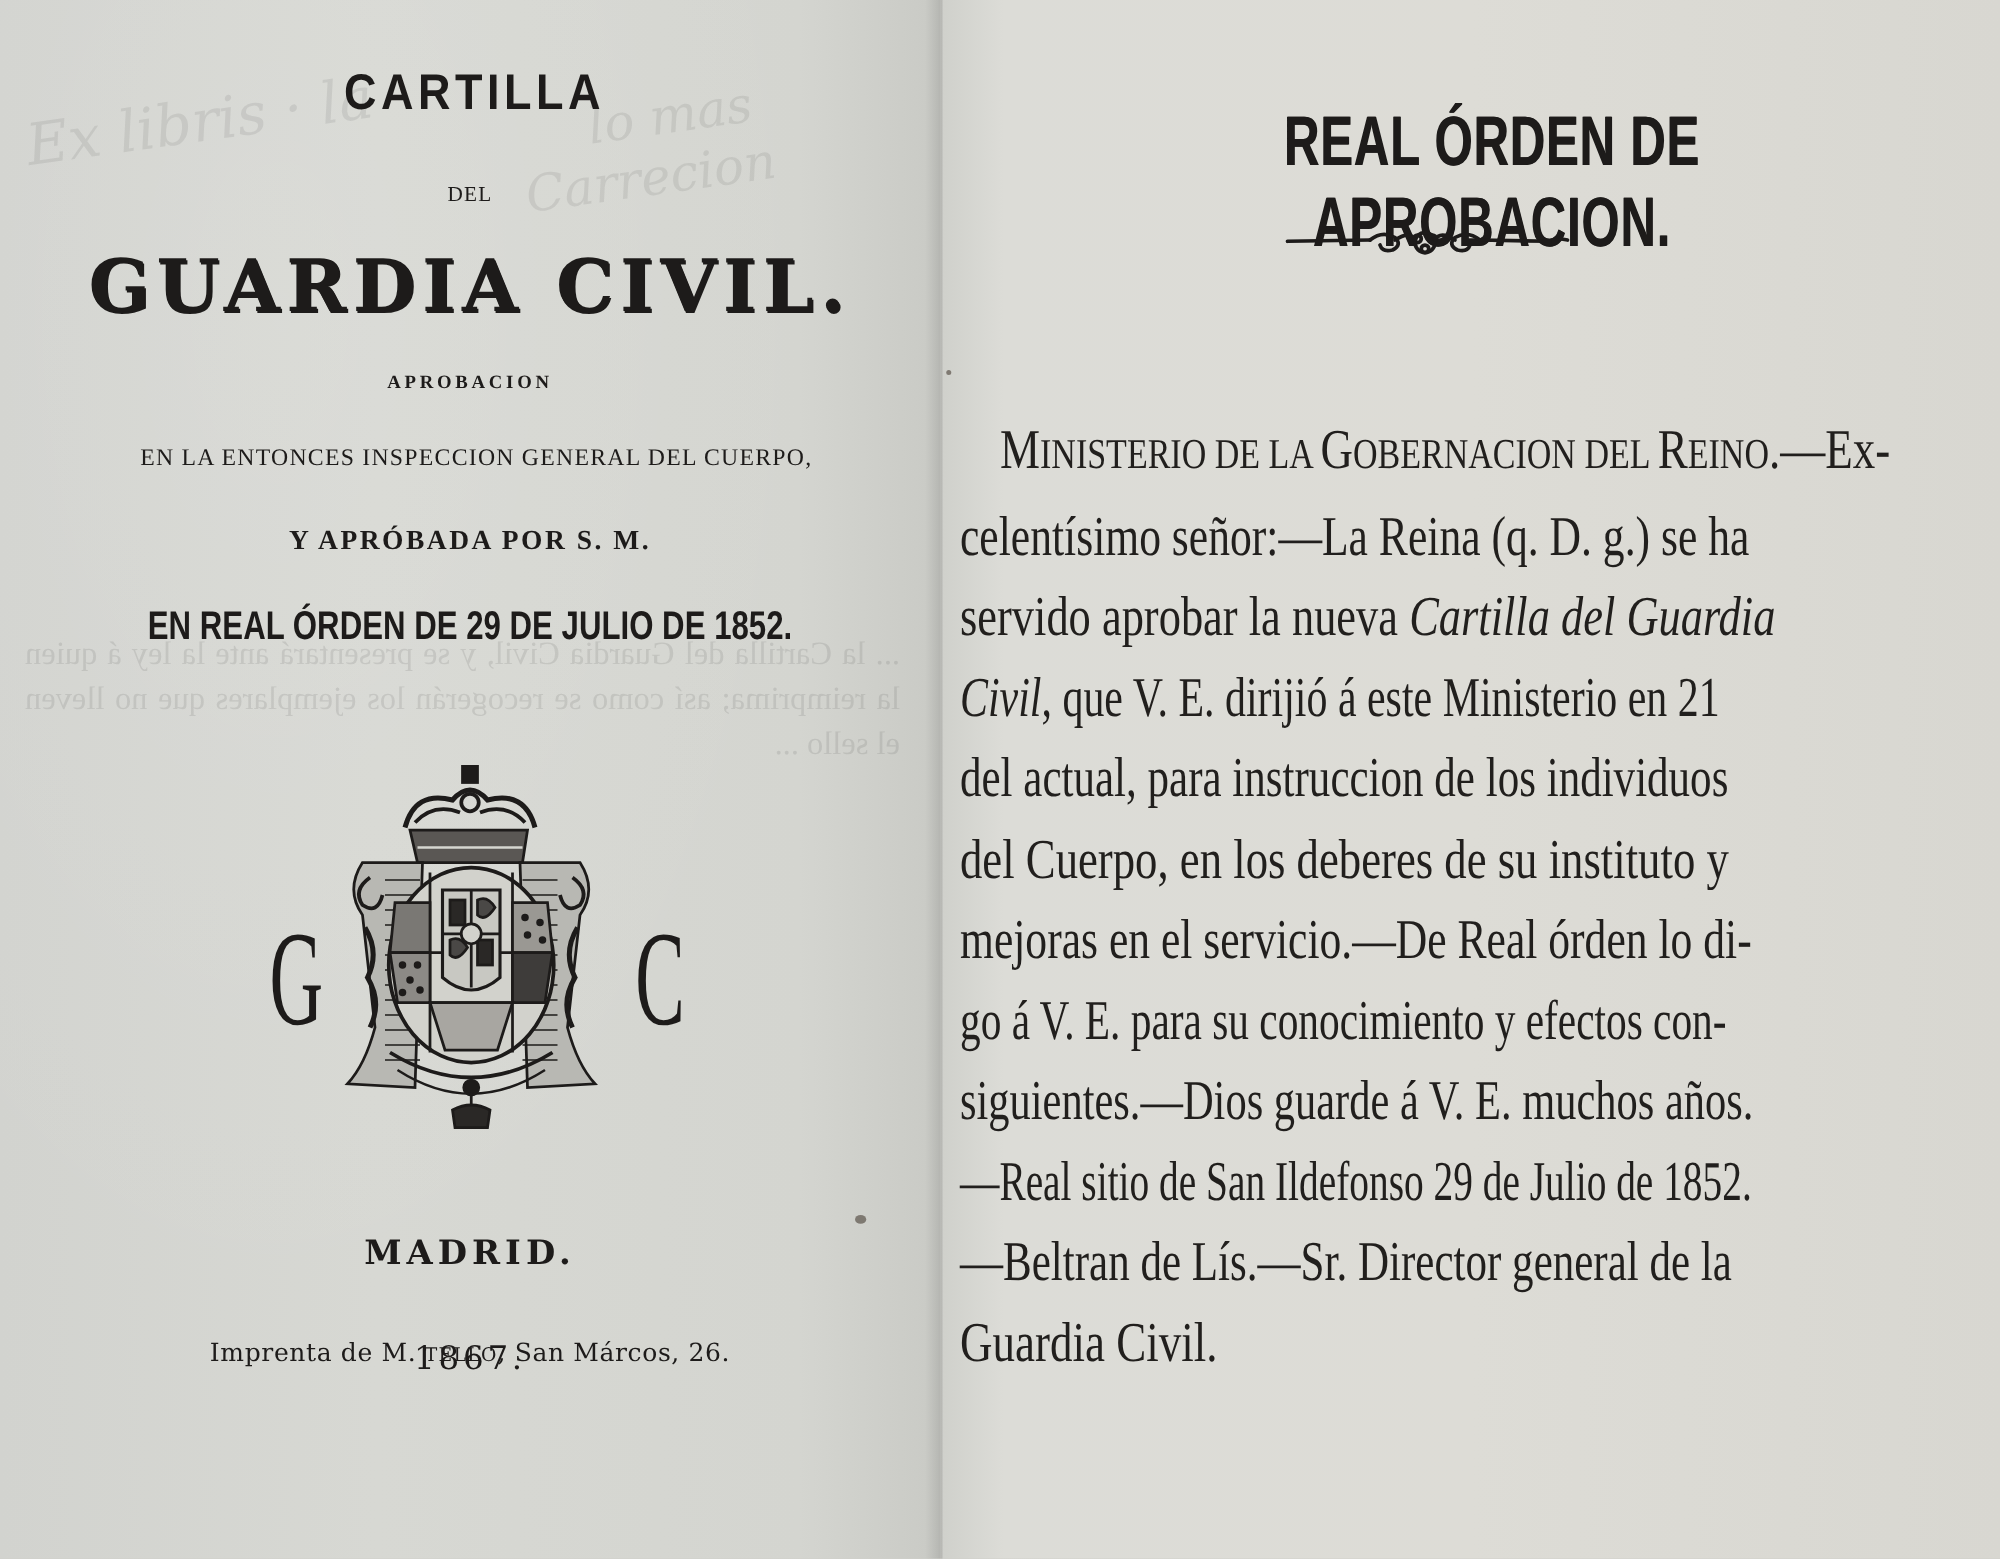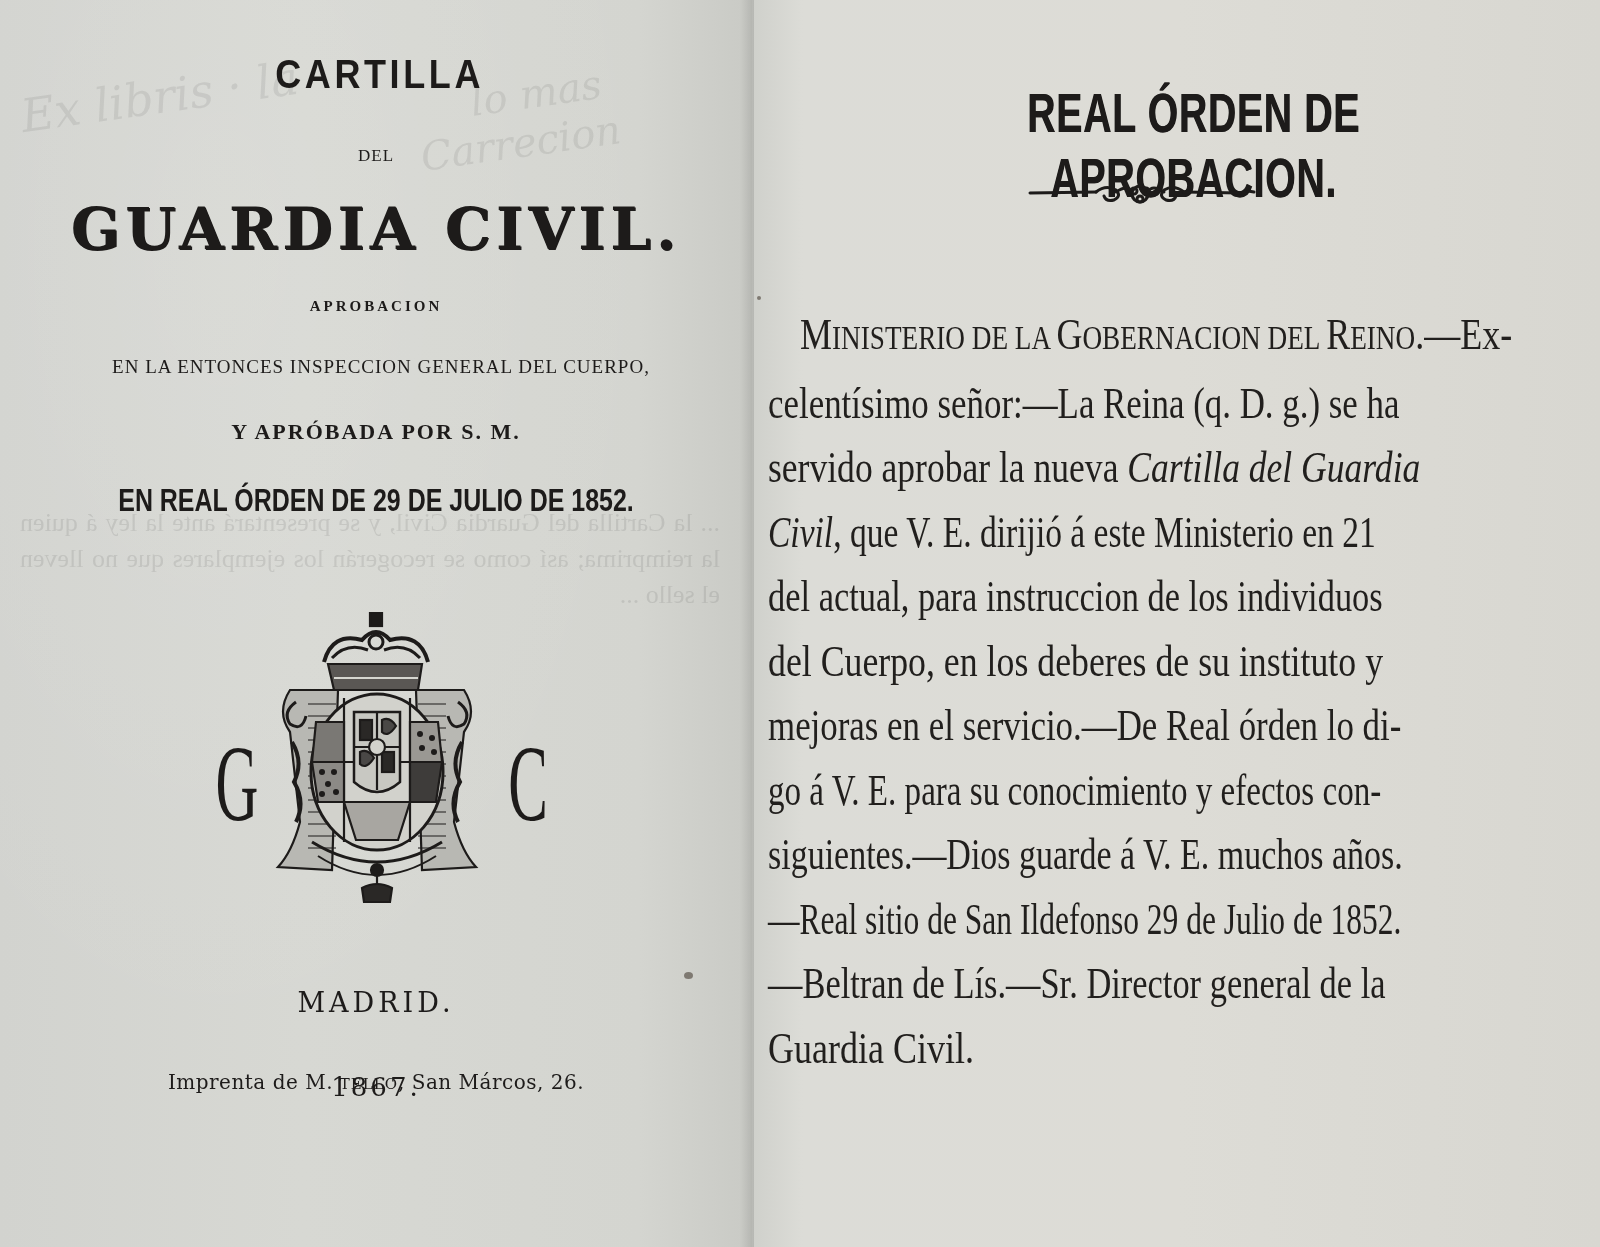--- a/index.html
+++ b/index.html
@@ -57,36 +57,36 @@
     }
 
     .emblem-wrap { position: absolute; left: 200px; top: 612px; width: 360px; height: 300px; }
     .initial {
       position: absolute; font-family: "Liberation Serif", serif; font-size: 108px;
       line-height: 1; transform: scaleX(0.55); top: 118px;
     }
     .initial-g { left: -2px; }
     .initial-c { left: 292px; }
 
-    .t-madrid { top: 987px; font-family: "DejaVu Serif", serif; font-size: 27px; letter-spacing: 4px; }
+    .t-madrid { top: 987px; font-family: "DejaVu Serif", serif; font-size: 27px; letter-spacing: 4px; font-weight: bold; }
     .t-imprenta { top: 1070px; font-family: "DejaVu Serif", serif; font-size: 20px; letter-spacing: 0.5px; }
     .t-imprenta .sc { font-size: 15px; letter-spacing: 1px; }
     .t-year { top: 1072px; font-family: "DejaVu Serif", serif; font-size: 26px; letter-spacing: 3px; }
 
     
     .r-title {
       position: absolute; left: 752px; width: 760px; top: 80px; text-align: center;
       font-family: "Liberation Sans", sans-serif; font-weight: bold; font-size: 56px;
       transform: scaleX(0.70); transform-origin: 585px 0; letter-spacing: 1px;
       text-shadow: 0.8px 0 0 #1d1b1a;
     }
     .ornament { position: absolute; left: 1028px; top: 180px; width: 230px; height: 28px; }
 
     .r-body {
-      position: absolute; left: 768px; top: 302px; width: 760px;
+      position: absolute; left: 768px; top: 327px; width: 760px;
       font-family: "Liberation Serif", serif; font-size: 45px; line-height: 64.5px;
       color: #211f1d;
     }
     .r-line { display: block; white-space: nowrap; transform-origin: 0 0; }
     .r-line .it { font-style: italic; }
     .r-line .sc { font-size: 34px; }
 
     .speck { position: absolute; border-radius: 50%; background: rgba(60,50,40,0.55); }
   </style>
 </head>

